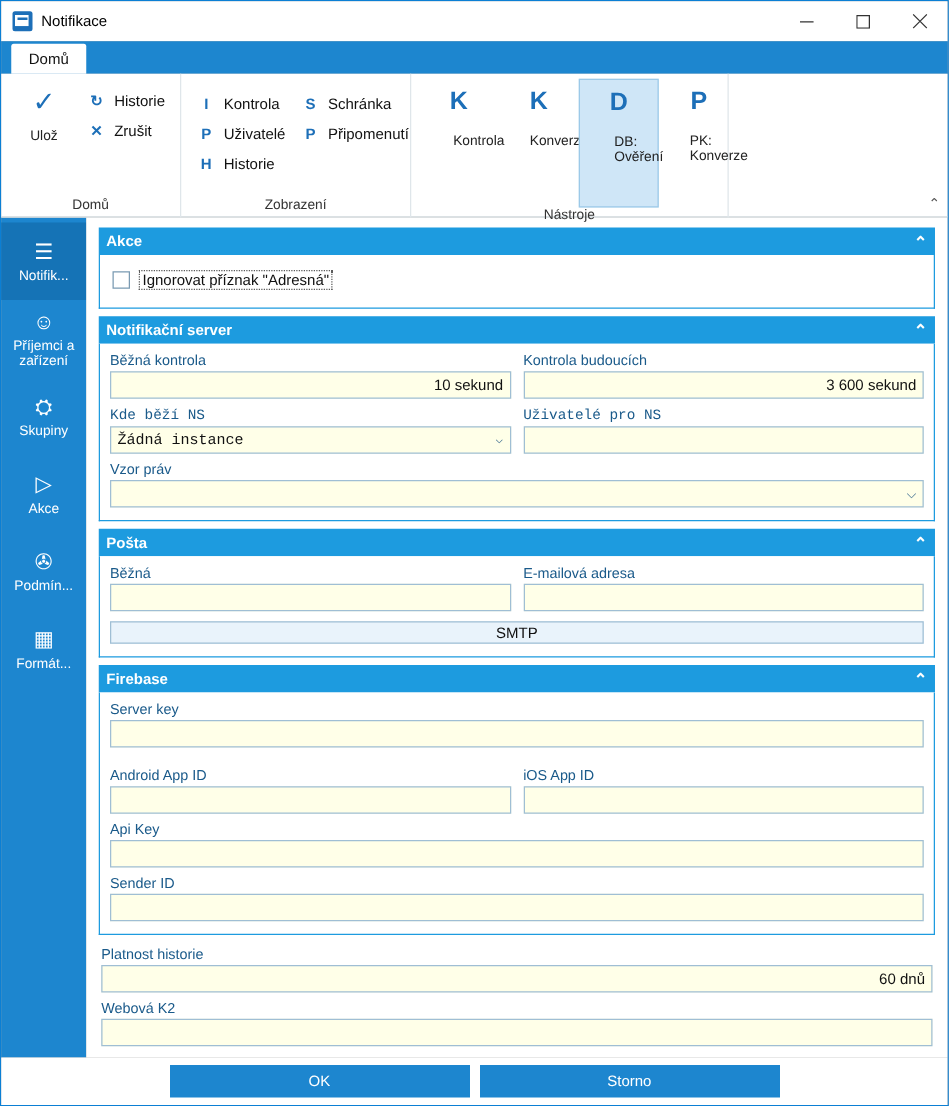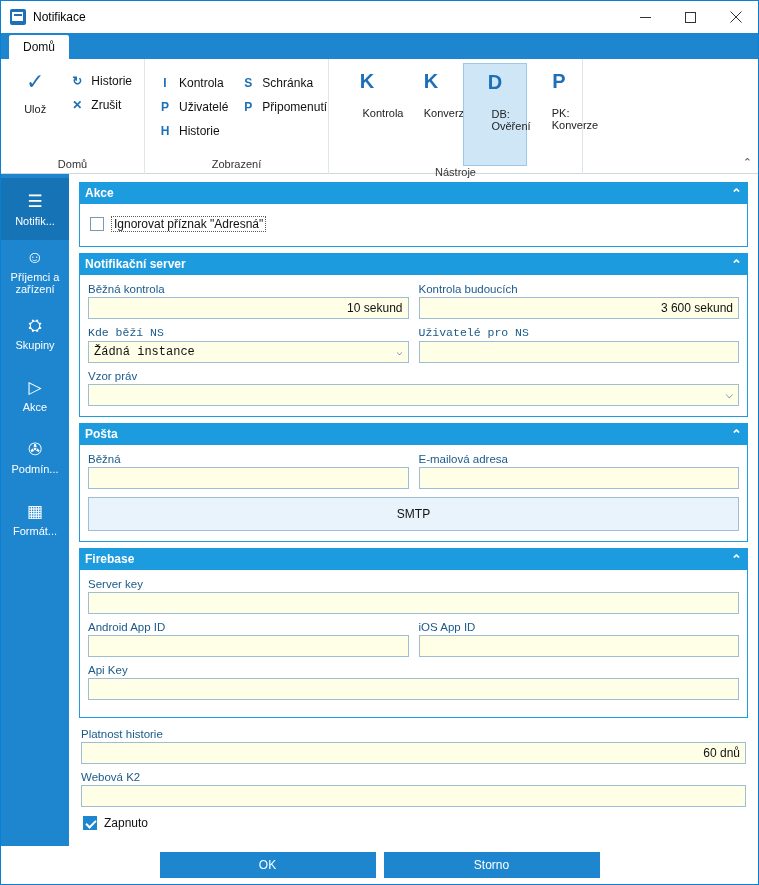--- a/index.html
+++ b/index.html
@@ -133,33 +133,33 @@
     display:inline-block; flex:0 0 14px; position:relative;
   }
   .chk.checked { background:#1d86cf; border-color:#1d86cf; }
   .chk.checked:after {
     content:""; position:absolute; left:4px; top:1px; width:4px; height:8px;
     border:solid #fff; border-width:0 2px 2px 0; transform:rotate(45deg);
   }
   .chk-lbl { font-size:12px; color:#111; }
   .dotted { border:1px dotted #5b5b5b; padding:0 2px; }
   .btn-wide {
-    height:34px; border:1px solid #9fbed4; background:#e9f3fb; display:flex;
+    height:18px; border:1px solid #9fbed4; background:#e9f3fb; display:flex;
     align-items:center; justify-content:center; font-size:12px; color:#111;
   }
   
   .inp.fb { background:#ffffe8; }
   .section.firebase .fld-label { color:#1a5a8a; }
   
   .footer {
     height:38px; background:#ffffff; display:flex; align-items:center; justify-content:center;
     gap:8px; flex:0 0 38px; border-top:0;
   }
   .fbtn {
-    width:216px; height:26px; background:#1d86cf; color:#ffffff;
+    width:240px; height:26px; background:#1d86cf; color:#ffffff;
     display:flex; align-items:center; justify-content:center; font-size:12px;
   }
 </style>
 </head>
 <body>
 
 <div class="window">
 
   <div class="titlebar">
     <div class="title-icon"></div>
@@ -370,35 +370,39 @@
       <div class="section firebase">
         <div class="section-head">
           <span>Firebase</span>
           <span class="chev">⌃</span>
         </div>
         <div class="section-box">
           <div>
             <div class="fld-label">Server key</div>
             <div class="inp fb"></div>
           </div>
-          <div class="row2" style="margin-top:7px;">
+          <div class="row2" style="margin-top:17px;">
             <div>
               <div class="fld-label">Android App ID</div>
               <div class="inp fb"></div>
             </div>
             <div>
               <div class="fld-label">iOS App ID</div>
               <div class="inp fb"></div>
             </div>
           </div>
           <div style="margin-top:7px;">
             <div class="fld-label">Api Key</div>
             <div class="inp fb"></div>
           </div>
           <div class="row2" style="margin-top:7px;">
+            <div>
+              <div class="fld-label">Sender ID</div>
+              <div class="inp fb"></div>
+            </div>
           </div>
         </div>
       </div>
 
       <div style="padding:4px 2px 0 2px;">
         <div class="fld-label">Platnost historie</div>
         <div class="inp right">60 dnů</div>
         <div class="fld-label" style="margin-top:7px;">Webová K2</div>
         <div class="inp"></div>
         <div class="chk-row" style="margin-top:5px;">

